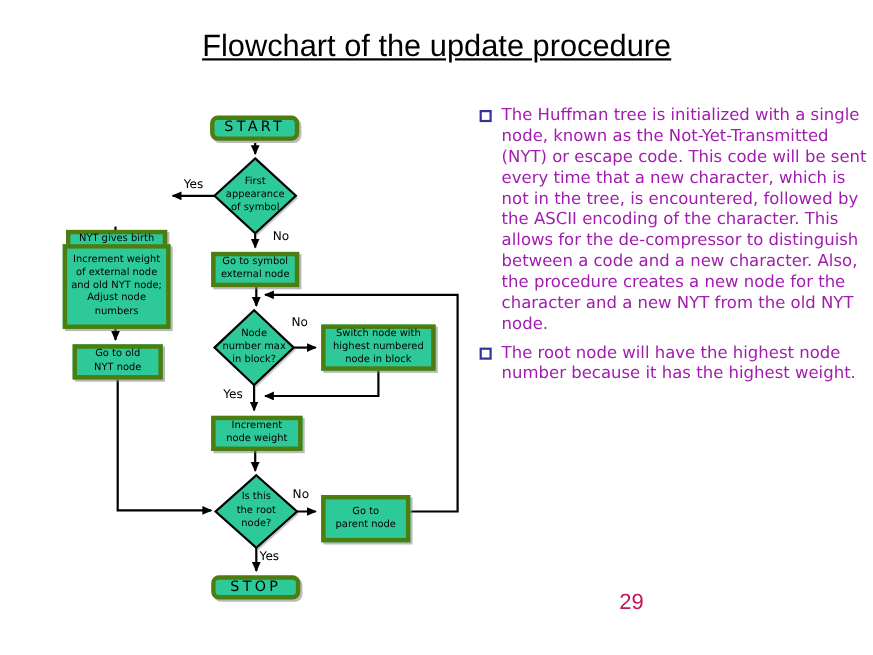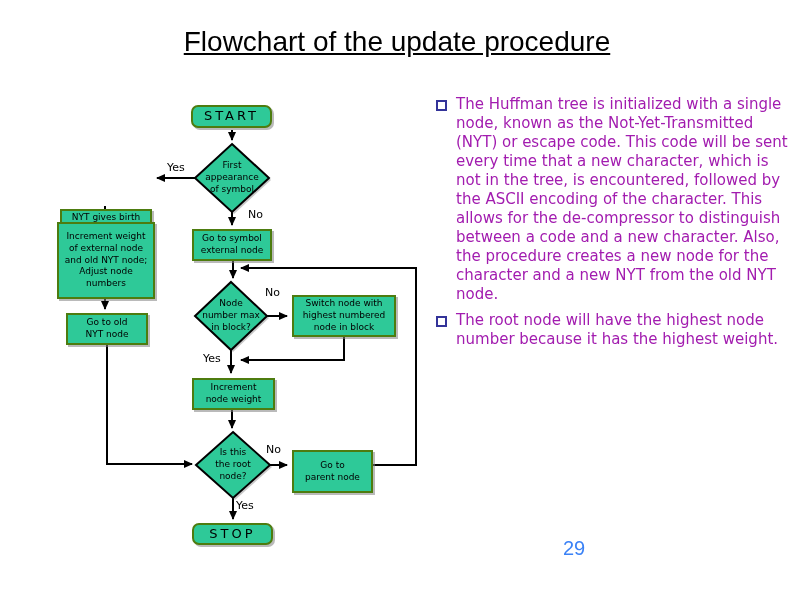--- a/index.html
+++ b/index.html
@@ -6,41 +6,41 @@
   .slide{
     position:relative;width:794px;height:595px;background:#ffffff;overflow:hidden;
     font-family:"DejaVu Sans",sans-serif;color:#000;
   }
   .slide-title{
     position:absolute;left:0;right:0;top:26px;text-align:center;
     font-family:"Liberation Sans",sans-serif;font-size:28px;font-weight:400;color:#000;text-decoration:underline;
   }
   svg.connectors{position:absolute;left:0;top:0;}
   .node{
-    position:absolute;box-sizing:border-box;background:#2ec998;border:2px solid #4d7c0f;
+    position:absolute;box-sizing:border-box;background:#2ec998;border:4px solid #4d7c0f;
     display:flex;align-items:center;justify-content:center;text-align:center;
     white-space:pre-line;font-size:9px;line-height:1.3;
     box-shadow:2px 2px 0 rgba(130,130,130,0.55);
   }
   .node.terminal{border-radius:7px;font-size:13px;letter-spacing:3px;}
   .dtext{
     position:absolute;display:flex;align-items:center;justify-content:center;text-align:center;
     white-space:pre-line;font-size:9px;line-height:1.3;
   }
   .edge-label{position:absolute;font-size:11px;}
   .notes{position:absolute;left:436px;top:95px;width:356px;}
   .note-item{display:flex;margin-bottom:7px;}
   .bullet{
     flex:0 0 auto;width:7px;height:7px;border:2px solid #333399;background:#fff;
     margin-top:5px;margin-right:9px;
   }
   .note-text{font-size:15px;line-height:19px;color:#a21caf;}
   .page-number{
     position:absolute;left:563px;top:537px;
-    font-family:"Liberation Sans",sans-serif;font-size:20px;color:#3b82f6;
+    font-family:"Liberation Sans",sans-serif;font-size:20px;color:#be185d;
   }
 </style>
 </head>
 <body>
 
 <div class="slide">
 
   <div class="slide-title">Flowchart of the update procedure</div>
 
   <svg class="connectors" width="794" height="595" viewBox="0 0 794 595">

